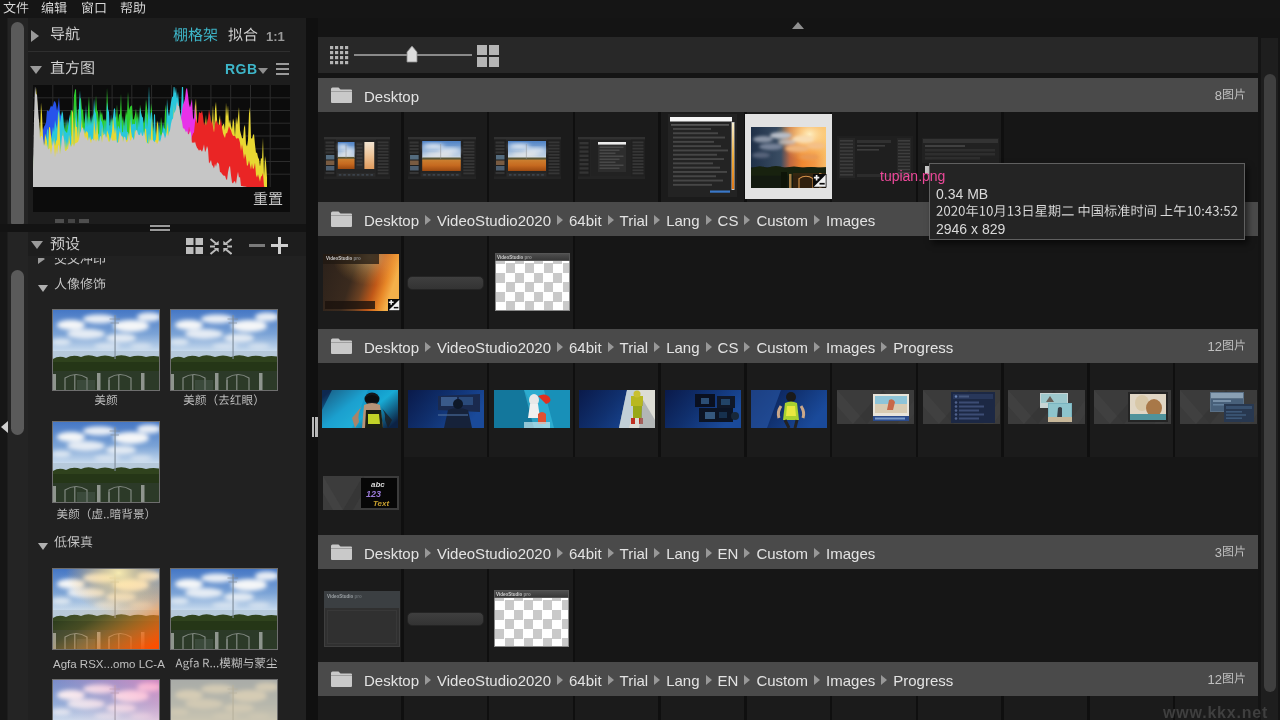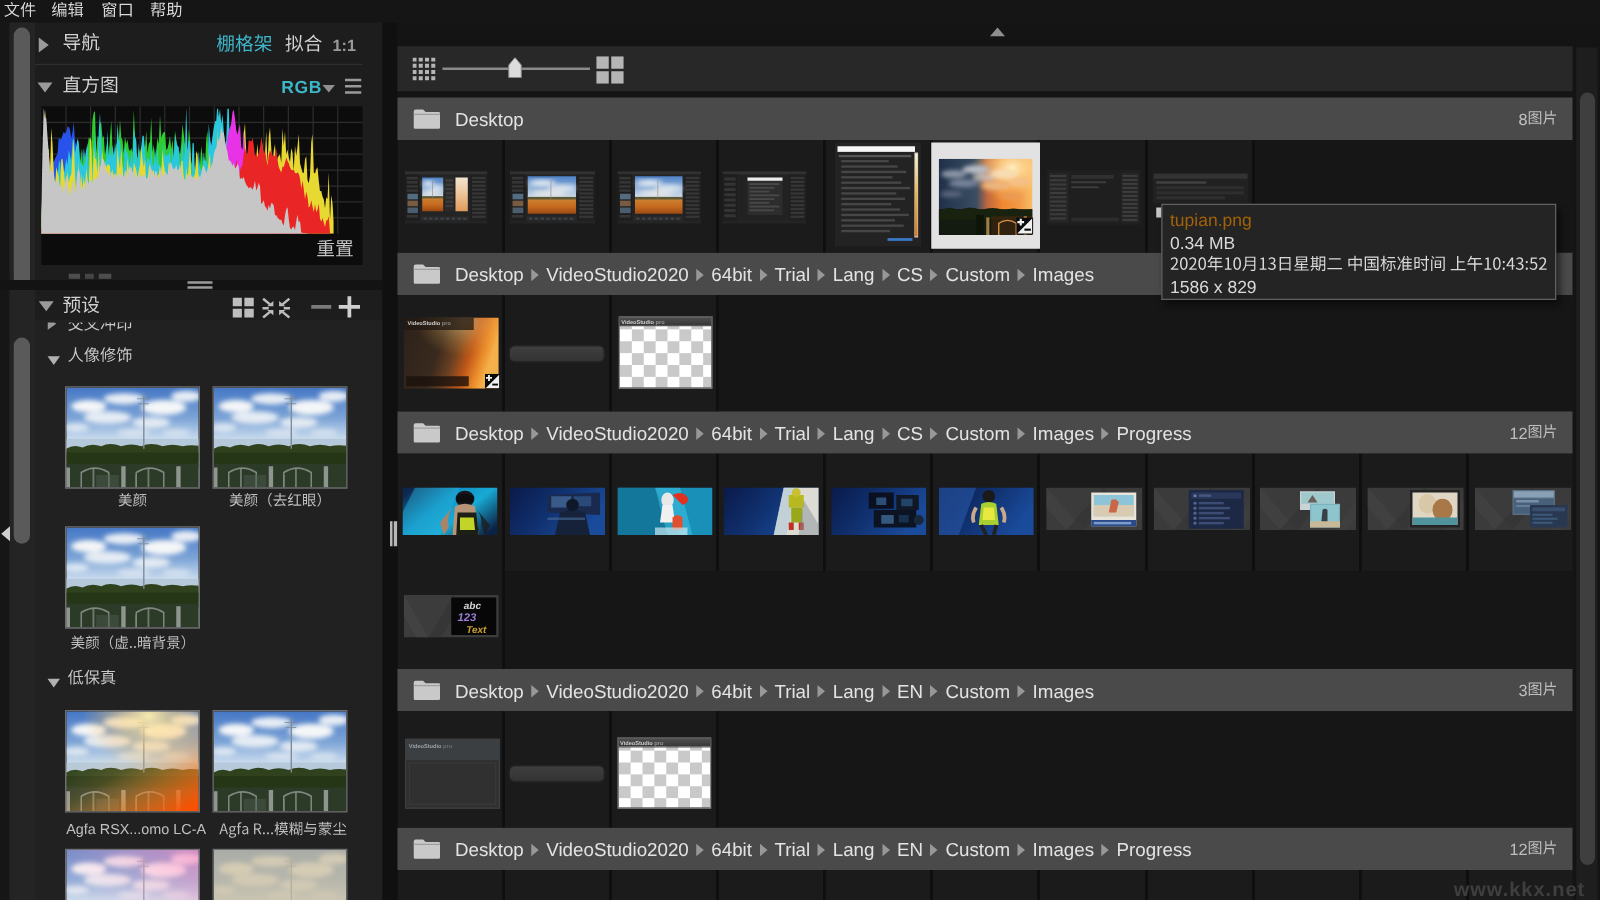--- a/index.html
+++ b/index.html
@@ -932,20 +932,20 @@
 <div class="abs" style="left:324px;top:591px;width:76px;height:56px;background:#303030;border:1px solid #3f3f3f"></div>
 <div class="abs" style="left:324px;top:591px;width:76px;height:17px;background:#3b3f42"></div>
 <div class="abs" style="left:327px;top:594px;font-size:4.5px;line-height:5px;color:#9aa0a4;font-weight:bold;white-space:nowrap">VideoStudio <span style="color:#6a7074">pro</span></div>
 <div class="abs" style="left:327px;top:610px;width:70px;height:34px;border:1px solid #383838"></div>
 <div class="abs" style="left:407px;top:612px;width:77px;height:14px;border-radius:5px;background:linear-gradient(#3f3f3f,#333);border:1px solid #242424"></div>
 <div class="abs" style="left:494px;top:590px;width:75px;height:57px;background:
 conic-gradient(#fff 90deg,#c9c9c9 90deg 180deg,#fff 180deg 270deg,#c9c9c9 270deg) 0 0/19px 19px;border:1px solid #888"></div>
 <div class="abs" style="left:494px;top:590px;width:75px;height:8px;background:linear-gradient(#4e4e4e,#383838);border:1px solid #555"></div>
 <div class="abs" style="left:496px;top:591.5px;width:0;height:0;font-size:4.5px;color:#ccc;font-weight:bold;line-height:5px;white-space:nowrap">VideoStudio <span style="color:#999">pro</span></div>
 <div class="abs" style="left:929px;top:163px;width:316px;height:77px;background:#242424;border:1px solid #606060;box-shadow:3px 4px 6px rgba(0,0,0,0.55);z-index:50"></div>
-<div class="abs" style="left:936px;top:168px;font-size:14px;color:#a16207;z-index:51">tupian.png</div>
+<div class="abs" style="left:880px;top:168px;font-size:14px;color:#ec4899;z-index:51">tupian.png</div>
 <div class="abs" style="left:936px;top:186px;font-size:14px;color:#dadada;z-index:51">0.34 MB</div>
 <div class="abs" style="left:936px;top:204px;line-height:0;z-index:51"><svg width="302" height="17" viewBox="0 -11.7 302 17">
       <path d="M0.6 0.0H6.7V-1.0H4.0C3.5 -1.0 2.9 -1.0 2.4 -1.0C4.7 -3.1 6.2 -5.1 6.2 -7.0C6.2 -8.8 5.1 -9.9 3.4 -9.9C2.2 -9.9 1.3 -9.3 0.5 -8.5L1.2 -7.8C1.8 -8.4 2.5 -8.9 3.2 -8.9C4.5 -8.9 5.0 -8.1 5.0 -7.0C5.0 -5.3 3.6 -3.4 0.6 -0.7Z M11.0 0.2C12.9 0.2 14.1 -1.5 14.1 -4.9C14.1 -8.3 12.9 -9.9 11.0 -9.9C9.2 -9.9 8.0 -8.3 8.0 -4.9C8.0 -1.5 9.2 0.2 11.0 0.2ZM11.0 -0.8C9.9 -0.8 9.2 -2.0 9.2 -4.9C9.2 -7.7 9.9 -8.9 11.0 -8.9C12.1 -8.9 12.9 -7.7 12.9 -4.9C12.9 -2.0 12.1 -0.8 11.0 -0.8Z M15.3 0.0H21.4V-1.0H18.7C18.2 -1.0 17.6 -1.0 17.1 -1.0C19.4 -3.1 21.0 -5.1 21.0 -7.0C21.0 -8.8 19.9 -9.9 18.1 -9.9C16.9 -9.9 16.0 -9.3 15.2 -8.5L16.0 -7.8C16.5 -8.4 17.2 -8.9 18.0 -8.9C19.2 -8.9 19.8 -8.1 19.8 -7.0C19.8 -5.3 18.4 -3.4 15.3 -0.7Z M25.8 0.2C27.6 0.2 28.8 -1.5 28.8 -4.9C28.8 -8.3 27.6 -9.9 25.8 -9.9C23.9 -9.9 22.7 -8.3 22.7 -4.9C22.7 -1.5 23.9 0.2 25.8 0.2ZM25.8 -0.8C24.7 -0.8 23.9 -2.0 23.9 -4.9C23.9 -7.7 24.7 -8.9 25.8 -8.9C26.9 -8.9 27.6 -7.7 27.6 -4.9C27.6 -2.0 26.9 -0.8 25.8 -0.8Z M30.1 -3.0V-2.0H36.2V1.1H37.2V-2.0H42.1V-3.0H37.2V-5.6H41.2V-6.5H37.2V-8.6H41.5V-9.5H33.5C33.7 -10.0 33.9 -10.4 34.1 -10.9L33.1 -11.2C32.5 -9.4 31.4 -7.7 30.1 -6.6C30.4 -6.4 30.8 -6.1 31.0 -5.9C31.7 -6.6 32.4 -7.5 33.0 -8.6H36.2V-6.5H32.3V-3.0ZM33.3 -3.0V-5.6H36.2V-3.0Z M43.9 0.0H49.2V-1.0H47.2V-9.7H46.3C45.8 -9.4 45.2 -9.2 44.3 -9.0V-8.3H46.0V-1.0H43.9Z M53.7 0.2C55.6 0.2 56.8 -1.5 56.8 -4.9C56.8 -8.3 55.6 -9.9 53.7 -9.9C51.9 -9.9 50.7 -8.3 50.7 -4.9C50.7 -1.5 51.9 0.2 53.7 0.2ZM53.7 -0.8C52.6 -0.8 51.9 -2.0 51.9 -4.9C51.9 -7.7 52.6 -8.9 53.7 -8.9C54.8 -8.9 55.6 -7.7 55.6 -4.9C55.6 -2.0 54.8 -0.8 53.7 -0.8Z M60.2 -10.4V-6.4C60.2 -4.2 60.0 -1.5 57.8 0.4C58.0 0.5 58.4 0.9 58.6 1.1C59.9 -0.1 60.5 -1.6 60.9 -3.1H67.3V-0.4C67.3 -0.1 67.2 -0.0 66.8 -0.0C66.5 -0.0 65.5 0.0 64.4 -0.0C64.5 0.2 64.7 0.7 64.8 1.0C66.2 1.0 67.1 1.0 67.6 0.8C68.1 0.6 68.3 0.3 68.3 -0.4V-10.4ZM61.2 -9.5H67.3V-7.2H61.2ZM61.2 -6.3H67.3V-4.0H61.0C61.1 -4.8 61.2 -5.6 61.2 -6.3Z M71.8 0.0H77.2V-1.0H75.2V-9.7H74.3C73.8 -9.4 73.1 -9.2 72.3 -9.0V-8.3H74.0V-1.0H71.8Z M81.5 0.2C83.3 0.2 84.7 -0.9 84.7 -2.6C84.7 -3.9 83.7 -4.8 82.6 -5.1V-5.1C83.6 -5.5 84.3 -6.3 84.3 -7.5C84.3 -9.0 83.1 -9.9 81.5 -9.9C80.4 -9.9 79.5 -9.4 78.8 -8.7L79.4 -8.0C80.0 -8.5 80.7 -8.9 81.4 -8.9C82.5 -8.9 83.1 -8.3 83.1 -7.4C83.1 -6.3 82.4 -5.5 80.4 -5.5V-4.6C82.7 -4.6 83.4 -3.8 83.4 -2.6C83.4 -1.5 82.6 -0.8 81.4 -0.8C80.3 -0.8 79.6 -1.4 79.0 -1.9L78.4 -1.2C79.1 -0.5 80.0 0.2 81.5 0.2Z M88.8 -4.7H95.4V-0.9H88.8ZM88.8 -5.6V-9.2H95.4V-5.6ZM87.7 -10.2V0.9H88.8V0.1H95.4V0.8H96.4V-10.2Z M101.9 -7.9H108.7V-6.7H101.9ZM101.9 -9.8H108.7V-8.6H101.9ZM100.9 -10.6V-5.9H109.7V-10.6ZM101.7 -5.9C101.2 -4.7 100.3 -3.6 99.3 -2.8C99.6 -2.7 100.0 -2.4 100.2 -2.2C100.6 -2.6 101.1 -3.1 101.5 -3.7H104.8V-2.4H101.1V-1.6H104.8V-0.2H99.5V0.7H111.1V-0.2H105.8V-1.6H109.7V-2.4H105.8V-3.7H110.2V-4.5H105.8V-5.6H104.8V-4.5H102.1C102.4 -4.9 102.6 -5.2 102.7 -5.6Z M114.3 -1.9C113.9 -1.0 113.2 -0.1 112.4 0.5C112.7 0.6 113.1 0.9 113.3 1.1C114.0 0.4 114.7 -0.6 115.2 -1.6ZM116.2 -1.5C116.7 -0.9 117.3 0.0 117.5 0.6L118.4 0.1C118.1 -0.5 117.5 -1.3 116.9 -1.9ZM123.3 -9.6V-7.4H120.5V-9.6ZM119.6 -10.5V-5.7C119.6 -3.8 119.5 -1.2 118.4 0.5C118.6 0.6 119.0 0.9 119.2 1.1C120.0 -0.1 120.3 -1.8 120.5 -3.4H123.3V-0.2C123.3 -0.0 123.2 0.0 123.0 0.1C122.8 0.1 122.1 0.1 121.4 0.0C121.5 0.3 121.7 0.7 121.7 1.0C122.7 1.0 123.3 1.0 123.7 0.8C124.1 0.7 124.2 0.4 124.2 -0.2V-10.5ZM123.3 -6.6V-4.3H120.5C120.5 -4.8 120.5 -5.3 120.5 -5.7V-6.6ZM117.1 -11.0V-9.4H114.6V-11.0H113.7V-9.4H112.6V-8.5H113.7V-3.1H112.4V-2.2H119.0V-3.1H118.0V-8.5H119.0V-9.4H118.0V-11.0ZM114.6 -8.5H117.1V-7.3H114.6ZM114.6 -6.5H117.1V-5.2H114.6ZM114.6 -4.4H117.1V-3.1H114.6Z M127.1 -9.2V-8.2H136.6V-9.2ZM125.9 -1.4V-0.3H137.7V-1.4Z M147.5 -11.1V-8.8H142.7V-2.5H143.7V-3.3H147.5V1.0H148.5V-3.3H152.4V-2.5H153.4V-8.8H148.5V-11.1ZM143.7 -4.3V-7.8H147.5V-4.3ZM152.4 -4.3H148.5V-7.8H152.4Z M162.5 -4.2C163.0 -3.8 163.6 -3.2 163.8 -2.7L164.5 -3.1C164.2 -3.6 163.7 -4.2 163.2 -4.6ZM157.7 -2.6V-1.8H165.0V-2.6H161.7V-4.8H164.4V-5.7H161.7V-7.6H164.7V-8.5H157.9V-7.6H160.8V-5.7H158.3V-4.8H160.8V-2.6ZM155.8 -10.5V1.1H156.8V0.4H165.7V1.1H166.8V-10.5ZM156.8 -0.5V-9.6H165.7V-0.5Z M174.1 -10.1V-9.2H179.9V-10.1ZM178.3 -4.3C178.9 -3.0 179.5 -1.3 179.7 -0.2L180.6 -0.5C180.4 -1.6 179.8 -3.3 179.1 -4.6ZM174.4 -4.5C174.1 -3.1 173.5 -1.7 172.8 -0.8C173.0 -0.6 173.4 -0.4 173.6 -0.2C174.3 -1.2 174.9 -2.8 175.4 -4.3ZM173.5 -7.0V-6.0H176.4V-0.2C176.4 -0.1 176.3 -0.0 176.1 0.0C175.9 0.0 175.3 0.0 174.6 -0.0C174.8 0.3 174.9 0.7 174.9 1.0C175.9 1.0 176.5 1.0 176.9 0.8C177.3 0.6 177.4 0.3 177.4 -0.2V-6.0H180.6V-7.0ZM170.6 -11.1V-8.3H168.6V-7.4H170.4C170.0 -5.8 169.1 -3.8 168.3 -2.9C168.4 -2.6 168.7 -2.2 168.8 -1.9C169.5 -2.8 170.1 -4.2 170.6 -5.6V1.0H171.6V-5.9C172.1 -5.2 172.6 -4.4 172.8 -4.0L173.4 -4.8C173.1 -5.1 172.0 -6.6 171.6 -7.0V-7.4H173.3V-8.3H171.6V-11.1Z M181.8 -10.1C182.5 -9.2 183.3 -7.9 183.6 -7.1L184.5 -7.6C184.2 -8.4 183.4 -9.6 182.7 -10.6ZM181.8 -0.0 182.8 0.4C183.5 -0.8 184.2 -2.5 184.7 -4.0L183.9 -4.5C183.3 -2.9 182.4 -1.1 181.8 -0.0ZM187.0 -5.2H189.8V-3.5H187.0ZM187.0 -6.1V-7.9H189.8V-6.1ZM189.2 -10.7C189.6 -10.1 190.0 -9.3 190.2 -8.8H187.2C187.5 -9.4 187.8 -10.1 188.0 -10.8L187.1 -11.0C186.4 -9.0 185.3 -7.0 184.0 -5.7C184.2 -5.6 184.6 -5.2 184.7 -5.0C185.2 -5.5 185.6 -6.1 186.0 -6.7V1.1H187.0V0.1H193.8V-0.8H190.7V-2.6H193.3V-3.5H190.7V-5.2H193.3V-6.1H190.7V-7.9H193.6V-8.8H190.3L191.1 -9.2C190.9 -9.7 190.5 -10.5 190.1 -11.0ZM187.0 -2.6H189.8V-0.8H187.0Z M200.7 -6.0C201.4 -5.0 202.3 -3.6 202.8 -2.8L203.6 -3.3C203.2 -4.1 202.3 -5.4 201.6 -6.4ZM198.8 -5.3V-2.3H196.5V-5.3ZM198.8 -6.2H196.5V-9.1H198.8ZM195.5 -10.0V-0.3H196.5V-1.4H199.7V-10.0ZM204.6 -11.1V-8.5H200.3V-7.5H204.6V-0.4C204.6 -0.2 204.5 -0.1 204.2 -0.1C203.9 -0.1 202.9 -0.1 201.9 -0.1C202.1 0.2 202.2 0.6 202.3 0.9C203.6 0.9 204.5 0.9 204.9 0.7C205.4 0.6 205.6 0.3 205.6 -0.4V-7.5H207.2V-8.5H205.6V-11.1Z M208.9 -8.2V1.1H209.9V-8.2ZM209.1 -10.5C209.7 -9.9 210.4 -9.1 210.7 -8.5L211.5 -9.1C211.2 -9.6 210.5 -10.4 209.9 -11.0ZM212.7 -3.9H215.9V-2.1H212.7ZM212.7 -6.5H215.9V-4.7H212.7ZM211.8 -7.3V-1.3H216.9V-7.3ZM212.4 -10.4V-9.5H218.8V-0.1C218.8 0.0 218.7 0.1 218.6 0.1C218.4 0.1 217.9 0.1 217.3 0.1C217.4 0.3 217.6 0.8 217.6 1.0C218.4 1.0 219.0 1.0 219.4 0.8C219.7 0.7 219.8 0.4 219.8 -0.1V-10.4Z M229.6 -10.9V-0.6H224.6V0.4H236.5V-0.6H230.7V-5.8H235.6V-6.8H230.7V-10.9Z M237.9 -5.1V-4.0H243.3V1.1H244.4V-4.0H249.8V-5.1H244.4V-8.4H248.8V-9.4H241.0C241.2 -9.9 241.4 -10.4 241.6 -10.9L240.6 -11.2C240.0 -9.4 239.1 -7.6 238.0 -6.5C238.2 -6.4 238.7 -6.0 238.9 -5.9C239.5 -6.6 240.0 -7.4 240.5 -8.4H243.3V-5.1Z M251.6 0.0H257.0V-1.0H255.0V-9.7H254.1C253.6 -9.4 252.9 -9.2 252.1 -9.0V-8.3H253.8V-1.0H251.6Z M261.5 0.2C263.4 0.2 264.5 -1.5 264.5 -4.9C264.5 -8.3 263.4 -9.9 261.5 -9.9C259.7 -9.9 258.5 -8.3 258.5 -4.9C258.5 -1.5 259.7 0.2 261.5 0.2ZM261.5 -0.8C260.4 -0.8 259.7 -2.0 259.7 -4.9C259.7 -7.7 260.4 -8.9 261.5 -8.9C262.6 -8.9 263.4 -7.7 263.4 -4.9C263.4 -2.0 262.6 -0.8 261.5 -0.8Z M267.0 -5.2C267.5 -5.2 267.9 -5.5 267.9 -6.1C267.9 -6.6 267.5 -7.0 267.0 -7.0C266.5 -7.0 266.2 -6.6 266.2 -6.1C266.2 -5.5 266.5 -5.2 267.0 -5.2ZM267.0 0.2C267.5 0.2 267.9 -0.2 267.9 -0.7C267.9 -1.3 267.5 -1.7 267.0 -1.7C266.5 -1.7 266.2 -1.3 266.2 -0.7C266.2 -0.2 266.5 0.2 267.0 0.2Z M273.4 0.0H274.5V-2.7H275.8V-3.6H274.5V-9.7H273.2L269.1 -3.5V-2.7H273.4ZM273.4 -3.6H270.4L272.6 -7.0C272.9 -7.4 273.2 -7.9 273.4 -8.4H273.4C273.4 -7.9 273.4 -7.1 273.4 -6.6Z M279.7 0.2C281.5 0.2 282.9 -0.9 282.9 -2.6C282.9 -3.9 281.9 -4.8 280.8 -5.1V-5.1C281.8 -5.5 282.5 -6.3 282.5 -7.5C282.5 -9.0 281.3 -9.9 279.7 -9.9C278.6 -9.9 277.7 -9.4 277.0 -8.7L277.6 -8.0C278.2 -8.5 278.9 -8.9 279.6 -8.9C280.7 -8.9 281.3 -8.3 281.3 -7.4C281.3 -6.3 280.6 -5.5 278.6 -5.5V-4.6C280.8 -4.6 281.6 -3.8 281.6 -2.6C281.6 -1.5 280.8 -0.8 279.6 -0.8C278.5 -0.8 277.8 -1.4 277.2 -1.9L276.6 -1.2C277.3 -0.5 278.2 0.2 279.7 0.2Z M285.4 -5.2C285.9 -5.2 286.3 -5.5 286.3 -6.1C286.3 -6.6 285.9 -7.0 285.4 -7.0C284.9 -7.0 284.6 -6.6 284.6 -6.1C284.6 -5.5 284.9 -5.2 285.4 -5.2ZM285.4 0.2C285.9 0.2 286.3 -0.2 286.3 -0.7C286.3 -1.3 285.9 -1.7 285.4 -1.7C284.9 -1.7 284.6 -1.3 284.6 -0.7C284.6 -0.2 284.9 0.2 285.4 0.2Z M290.8 0.2C292.4 0.2 293.9 -1.0 293.9 -3.2C293.9 -5.3 292.6 -6.3 291.0 -6.3C290.4 -6.3 290.0 -6.1 289.5 -5.9L289.8 -8.7H293.5V-9.7H288.7L288.4 -5.2L289.1 -4.8C289.6 -5.1 290.0 -5.3 290.7 -5.3C291.9 -5.3 292.7 -4.5 292.7 -3.1C292.7 -1.7 291.8 -0.8 290.6 -0.8C289.5 -0.8 288.8 -1.4 288.2 -1.9L287.6 -1.1C288.3 -0.5 289.2 0.2 290.8 0.2Z M295.2 0.0H301.3V-1.0H298.6C298.2 -1.0 297.6 -1.0 297.1 -1.0C299.3 -3.1 300.9 -5.1 300.9 -7.0C300.9 -8.8 299.8 -9.9 298.0 -9.9C296.8 -9.9 296.0 -9.3 295.2 -8.5L295.9 -7.8C296.4 -8.4 297.1 -8.9 297.9 -8.9C299.1 -8.9 299.7 -8.1 299.7 -7.0C299.7 -5.3 298.3 -3.4 295.2 -0.7Z" fill="#dadada"></path>
     </svg></div>
-<div class="abs" style="left:936px;top:221px;font-size:14px;color:#dadada;z-index:51">1586 x 829</div>
+<div class="abs" style="left:936px;top:221px;font-size:14px;color:#dadada;z-index:51">2946 x 829</div>
 <div class="abs" style="left:1261px;top:38px;width:17px;height:682px;background:#1e1e1e"></div>
 <div class="abs" style="left:1264px;top:74px;width:12px;height:618px;background:#3f3f3f;border-radius:6px"></div>
 <div class="abs" style="left:1163px;top:704px;font-size:16px;font-weight:bold;color:#3f3f3f;letter-spacing:0.8px">www.kkx.net</div>
 </body></html>

